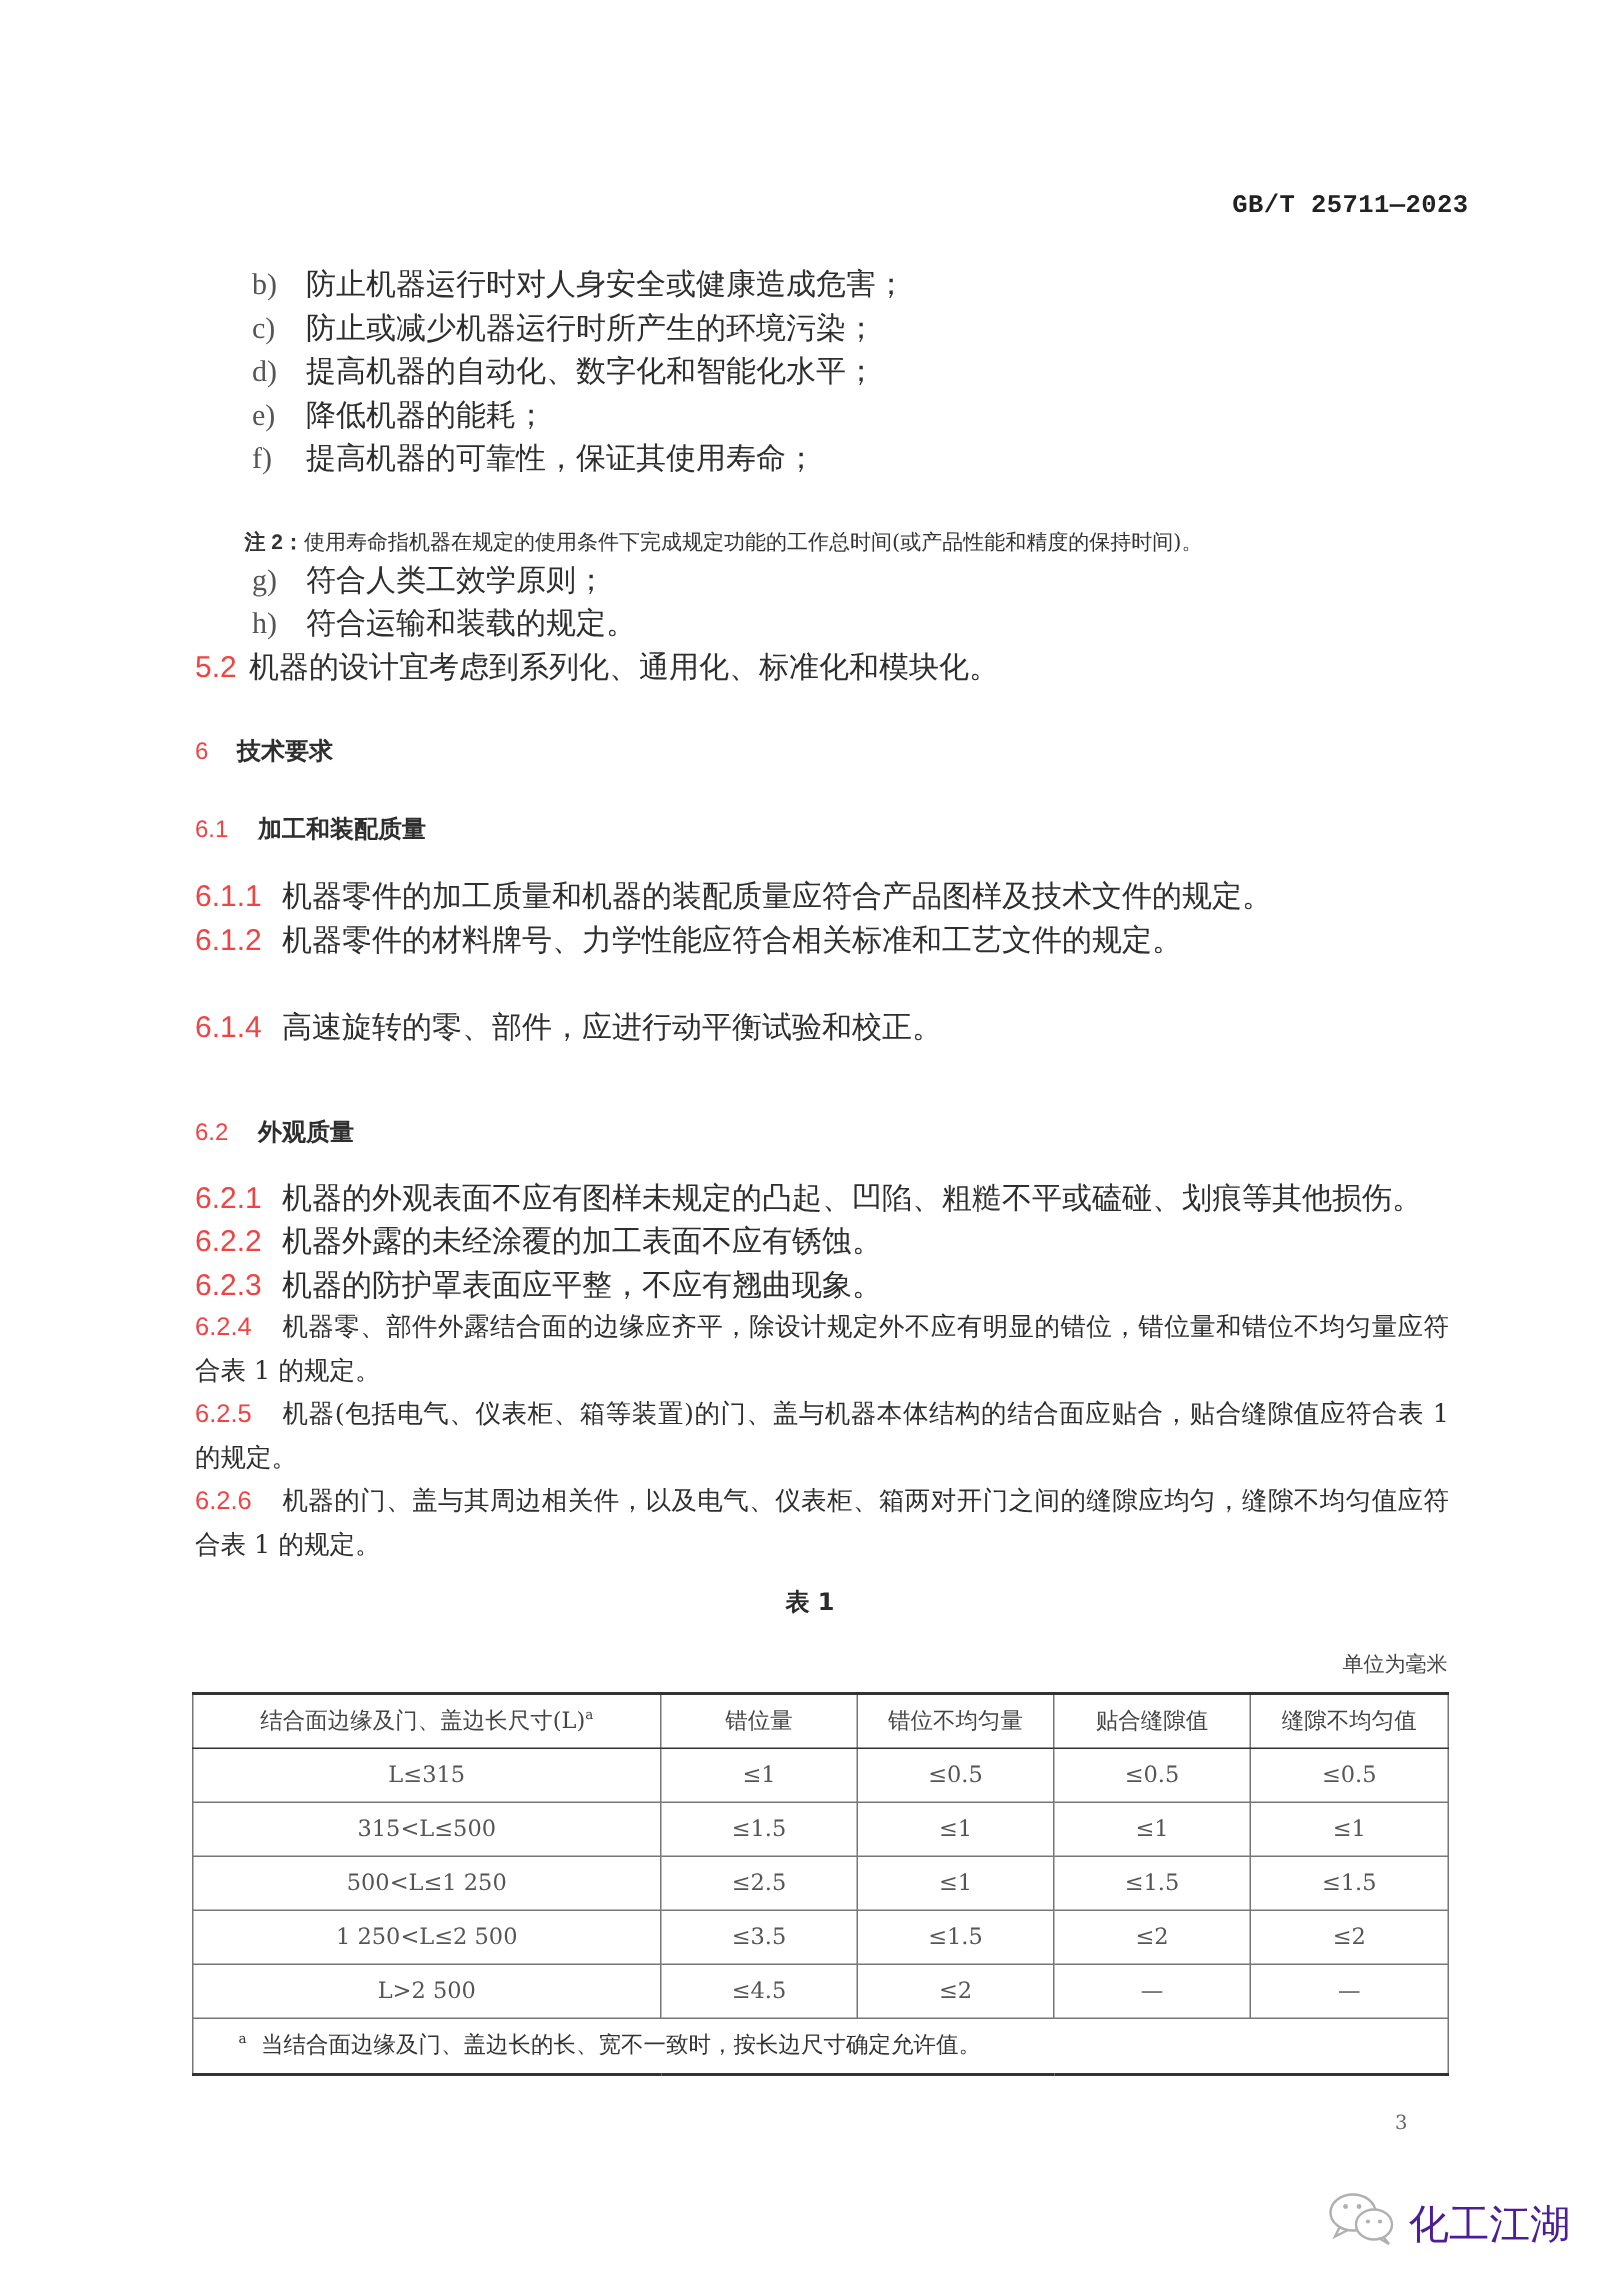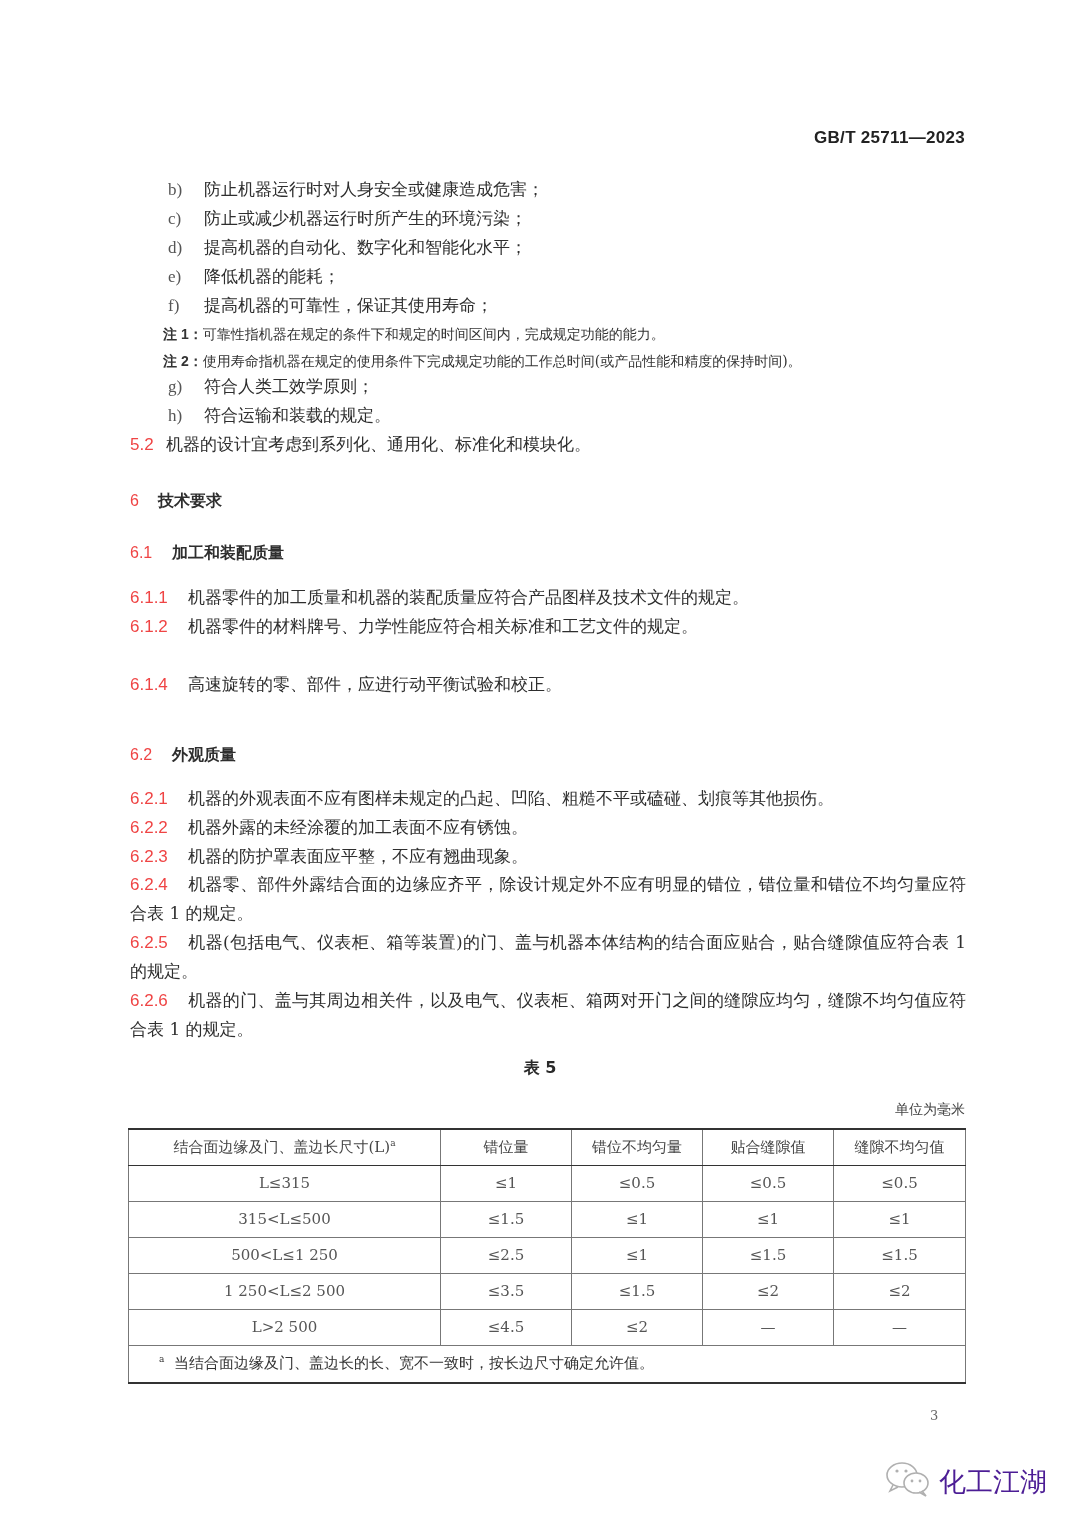--- a/index.html
+++ b/index.html
@@ -5,26 +5,26 @@
   * { margin: 0; padding: 0; box-sizing: border-box; }
   html, body { width: 1080px; height: 1524px; background: #ffffff; }
   body {
     position: relative;
     font-family: "DejaVu Serif", "Liberation Serif", serif;
     color: #2a2a2a;
     overflow: hidden;
   }
   .page { position: absolute; left: 0; top: 0; width: 1080px; height: 1524px; }
   .std-code {
-    position: absolute; right: 115px; top: 128px;
-    font-family: Liberation Sans, sans-serif;
+    position: absolute; right: 101px; top: 128px;
+    font-family: Liberation Mono, monospace;
     font-weight: bold; font-size: 17px; color: #222; letter-spacing: 0.3px;
   }
   .line {
-    position: absolute; left: 130px; font-size: 17px; line-height: 22px; white-space: nowrap;
+    position: absolute; left: 130px; font-size: 20px; line-height: 22px; white-space: nowrap;
     color: #2e2e2e;
   }
   .item { left: 168px; }
   .item .lbl { display: inline-block; width: 36px; color: #555; font-family: "Liberation Serif", serif; }
   .note { left: 163px; font-size: 14px; color: #333; }
   .note .nlbl { font-family: "Liberation Sans", sans-serif; font-weight: bold; }
   .num {
     display: inline-block; font-family: "Liberation Sans", "DejaVu Sans", sans-serif;
     color: #ef4444;
   }
@@ -74,21 +74,20 @@
 <div class="page">
 
   <div class="std-code">GB/T 25711—2023</div>
 
   <div class="line item" style="top:178px"><span class="lbl">b)</span><span>防止机器运行时对人身安全或健康造成危害；</span></div>
   <div class="line item" style="top:207px"><span class="lbl">c)</span><span>防止或减少机器运行时所产生的环境污染；</span></div>
   <div class="line item" style="top:236px"><span class="lbl">d)</span><span>提高机器的自动化、数字化和智能化水平；</span></div>
   <div class="line item" style="top:265px"><span class="lbl">e)</span><span>降低机器的能耗；</span></div>
   <div class="line item" style="top:294px"><span class="lbl">f)</span><span>提高机器的可靠性，保证其使用寿命；</span></div>
 
-  <div class="line note" style="top:323px"><span class="nlbl">注 1：</span><span>可靠性指机器在规定的条件下和规定的时间区间内，完成规定功能的能力。</span></div>
   <div class="line note" style="top:350px"><span class="nlbl">注 2：</span><span>使用寿命指机器在规定的使用条件下完成规定功能的工作总时间(或产品性能和精度的保持时间)。</span></div>
 
   <div class="line item" style="top:375px"><span class="lbl">g)</span><span>符合人类工效学原则；</span></div>
   <div class="line item" style="top:404px"><span class="lbl">h)</span><span>符合运输和装载的规定。</span></div>
 
   <div class="line clause52" style="top:433px"><span class="num">5.2</span><span>机器的设计宜考虑到系列化、通用化、标准化和模块化。</span></div>
 
   <div class="line heading" style="top:490px"><span class="num">6</span><span>技术要求</span></div>
 
   <div class="line heading heading61" style="top:542px"><span class="num">6.1</span><span>加工和装配质量</span></div>
@@ -100,21 +99,21 @@
   <div class="line heading heading61" style="top:744px"><span class="num">6.2</span><span>外观质量</span></div>
 
   <div class="line clause" style="top:787px"><span class="num">6.2.1</span><span>机器的外观表面不应有图样未规定的凸起、凹陷、粗糙不平或磕碰、划痕等其他损伤。</span></div>
   <div class="line clause" style="top:816px"><span class="num">6.2.2</span><span>机器外露的未经涂覆的加工表面不应有锈蚀。</span></div>
   <div class="line clause" style="top:845px"><span class="num">6.2.3</span><span>机器的防护罩表面应平整，不应有翘曲现象。</span></div>
 
   <div class="wrap" style="top:870px"><span class="num">6.2.4</span><span>机器零、部件外露结合面的边缘应齐平，除设计规定外不应有明显的错位，错位量和错位不均匀量应符合表 1 的规定。</span></div>
   <div class="wrap" style="top:928px"><span class="num">6.2.5</span><span>机器(包括电气、仪表柜、箱等装置)的门、盖与机器本体结构的结合面应贴合，贴合缝隙值应符合表 1 的规定。</span></div>
   <div class="wrap" style="top:986px"><span class="num">6.2.6</span><span>机器的门、盖与其周边相关件，以及电气、仪表柜、箱两对开门之间的缝隙应均匀，缝隙不均匀值应符合表 1 的规定。</span></div>
 
-  <div class="table-title">表 5</div>
+  <div class="table-title">表 1</div>
   <div class="unit">单位为毫米</div>
 
   <table class="spec">
     <thead>
       <tr>
         <th><span>结合面边缘及门、盖边长尺寸(L)</span><span class="sup">a</span></th>
         <th>错位量</th>
         <th>错位不均匀量</th>
         <th>贴合缝隙值</th>
         <th>缝隙不均匀值</th>

